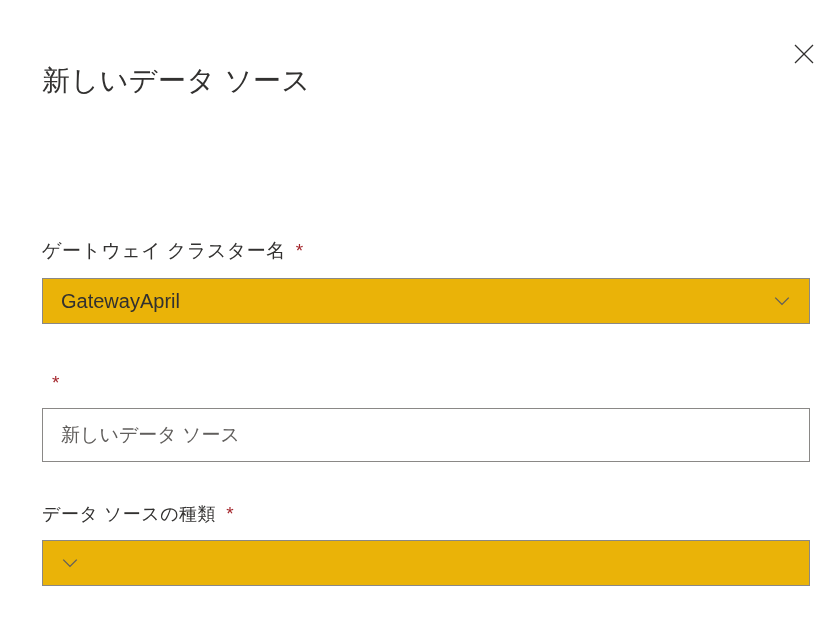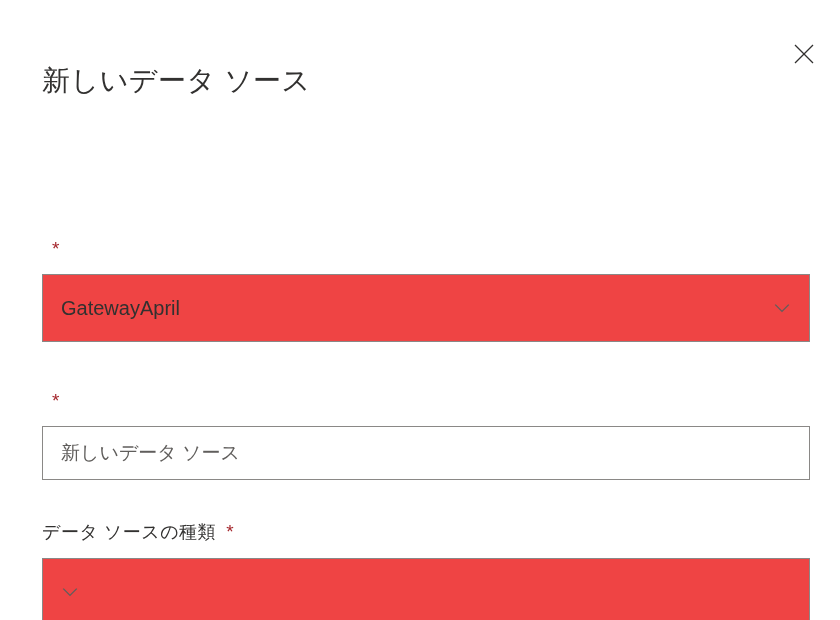--- a/index.html
+++ b/index.html
@@ -56,23 +56,23 @@
       align-items: baseline;
       letter-spacing: 0.5px;
     }
     .required {
       color: #a4262c;
       margin-left: 10px;
       font-size: 19px;
     }
     .select-box {
       width: 100%;
-      height: 68px;
+      height: 46px;
       border: 1px solid #8a8886;
-      background: #ef4444;
+      background: #eab308;
       display: flex;
       align-items: center;
       justify-content: space-between;
       padding: 0 18px;
       cursor: pointer;
     }
     .select-value {
       font-size: 20px;
       color: #323130;
     }
@@ -110,20 +110,21 @@
     <line x1="3" y1="3" x2="21" y2="21"></line>
     <line x1="21" y1="3" x2="3" y2="21"></line>
   </svg>
 </button>
 
 <div class="content">
   <h1 class="title">新しいデータ ソース</h1>
 
   <div class="field">
     <div class="label">
+      <span>ゲートウェイ クラスター名</span>
       <span class="required">*</span>
     </div>
     <div class="select-box">
       <span class="select-value">GatewayApril</span>
       <svg class="chevron" viewBox="0 0 16 16" fill="none" stroke="#605e5c" stroke-width="1.2">
         <polyline points="2,5 8,11 14,5"></polyline>
       </svg>
     </div>
   </div>
 

